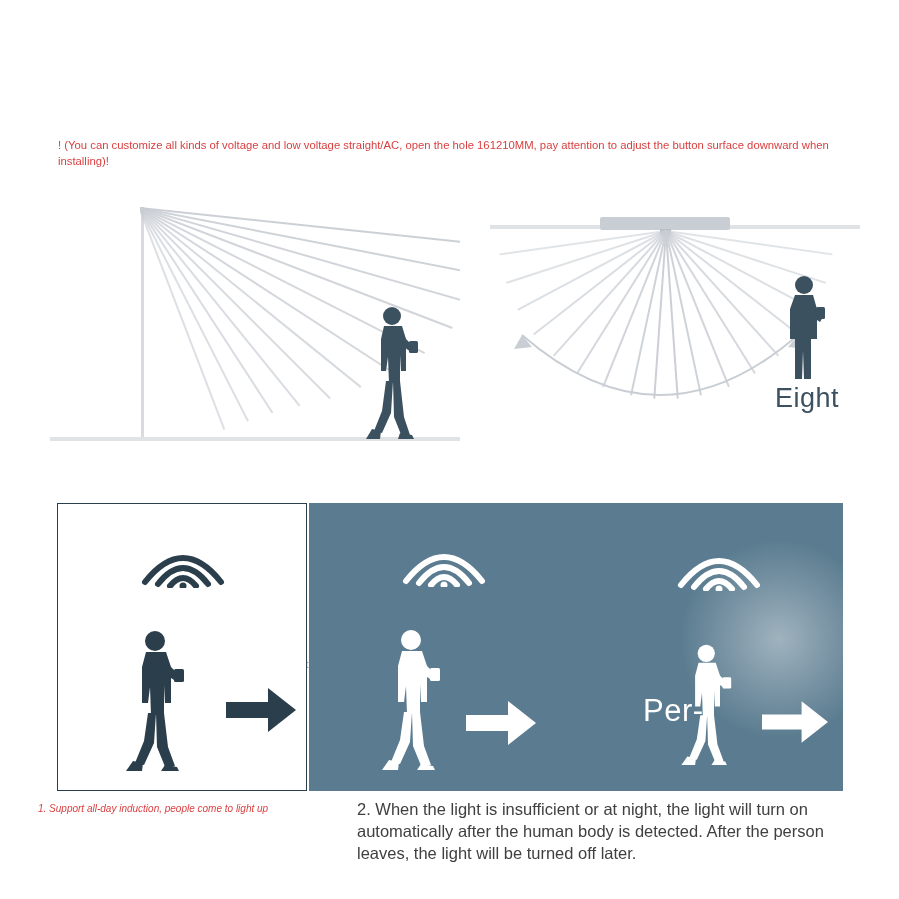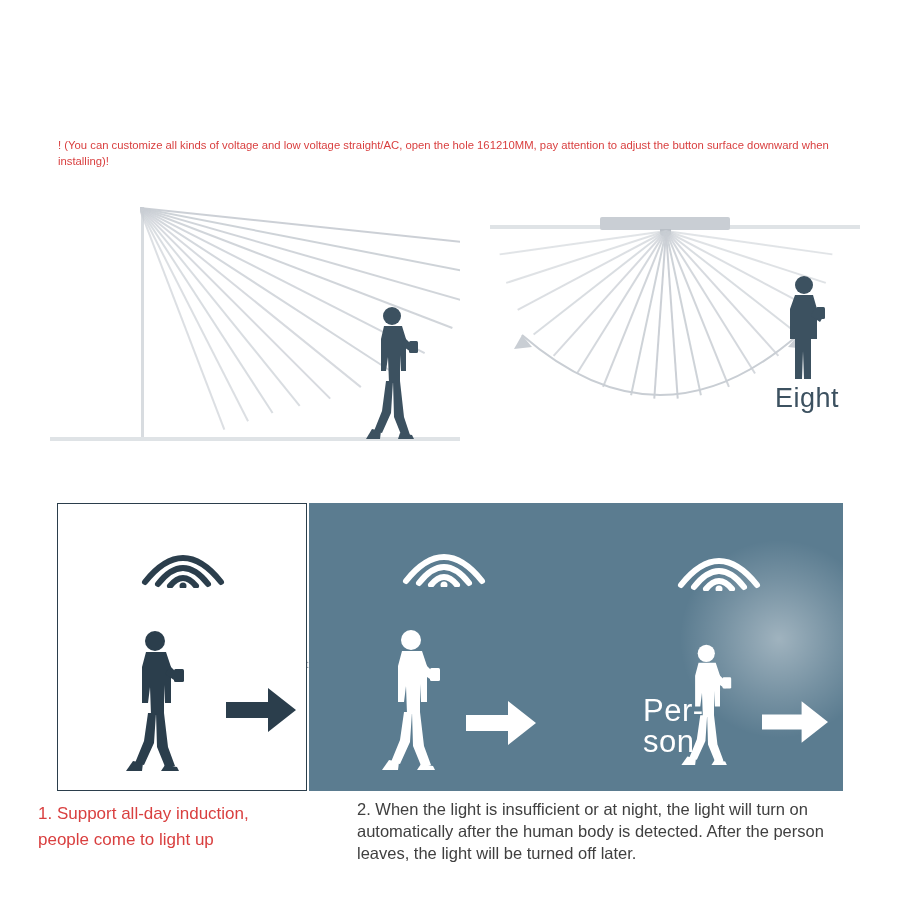--- a/index.html
+++ b/index.html
@@ -236,22 +236,23 @@
   .fig {
     position: absolute;
   }
 
   .cap-1 {
     position: absolute;
     left: 38px;
     top: 298px;
     width: 262px;
     color: #d93f3f;
-    font-size: 17px;
+    font-size: 10px;
     line-height: 1.5;
+    font-style: italic;
   }
   .cap-2 {
     position: absolute;
     left: 357px;
     top: 296px;
     width: 500px;
     color: #404040;
     font-size: 16.5px;
     line-height: 1.32;
   }
@@ -436,20 +437,19 @@
         </g>
       </svg>
 
       <svg class="arrow" style="left:453px; top:196px; width:66px; height:46px;" viewBox="0 0 70 48">
         <path d="M0 16 L42 16 L42 2 L70 24 L42 46 L42 32 L0 32 Z" fill="#ffffff"></path>
       </svg>
     </div>
 
     <div class="per-son">
       <div>Per-</div>
-      <div>son</div>
     </div>
 
     <div class="cap-1">1. Support all-day induction, people come to light up</div>
     <div class="cap-2">2. When the light is insufficient or at night, the light will turn on automatically after the human body is detected. After the person leaves, the light will be turned off later.</div>
   </div>
 
 </div>
 
 </body></html>

